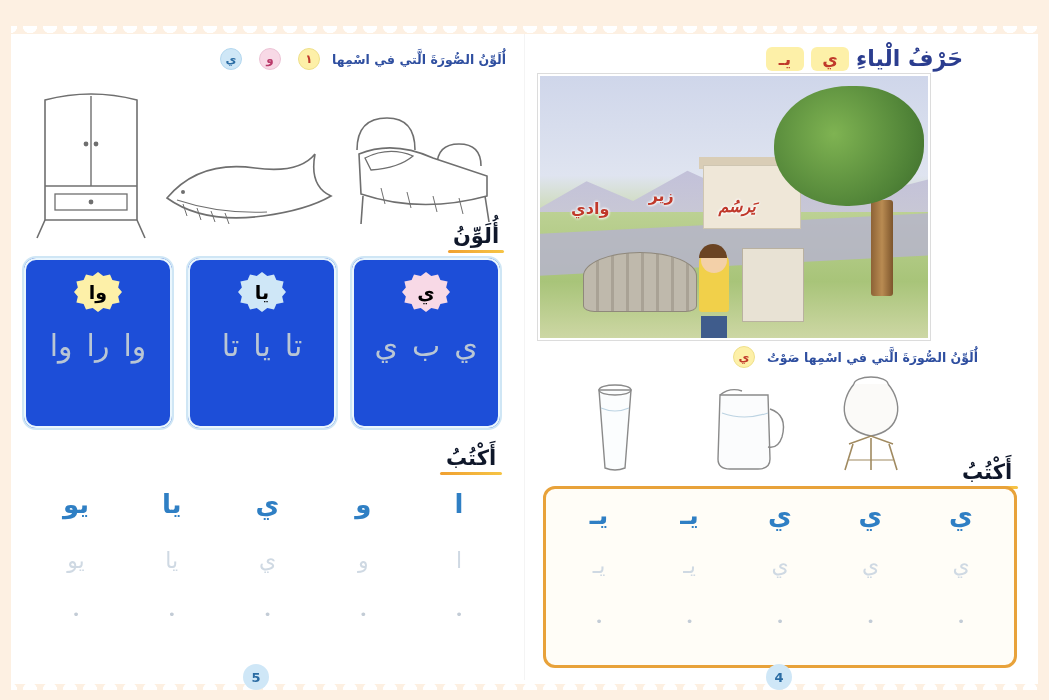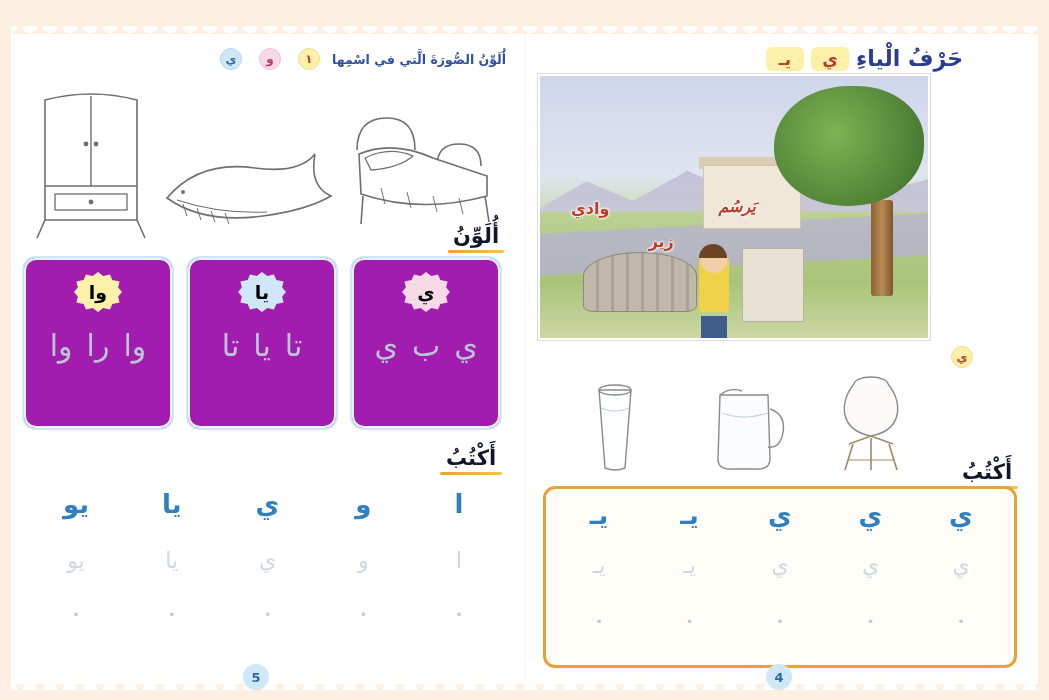--- a/index.html
+++ b/index.html
@@ -211,21 +211,21 @@
     color: #c0392b;
     text-shadow: 0 0 3px #fff, 0 0 3px #fff, 0 0 3px #fff;
   }
 
   
   .color-box {
     position: absolute;
     width: 148px;
     height: 170px;
     border-radius: 14px;
-    background: #a21caf;
+    background: #1d4ed8;
     border: 2px solid #cfe6f5;
     box-shadow: 0 0 0 2px #eaf6fd inset;
   }
   .flower-badge {
     position: absolute;
     top: 14px;
     left: 50%;
     transform: translateX(-50%);
     width: 48px; height: 40px;
     display: flex; align-items: center; justify-content: center;
@@ -340,25 +340,26 @@
       <div class="tree-trunk"></div>
       <div class="tree-crown"></div>
       <div class="well"></div>
       <div class="easel"></div>
       <div class="boy-legs"></div>
       <div class="boy-body"></div>
       <div class="boy-head"></div>
       <div class="boy-hair"></div>
 
       <div class="scene-word ar" style="left:46%; top:46%;font-style:italic;">يَرسُم</div>
-      <div class="scene-word ar" style="left:28%; top:42%;margin-top:46px;">زير</div>
+      <div class="scene-word ar" style="left:28%; top:42%;">زير</div>
       <div class="scene-word ar" style="left:8%;  top:47%;">وادي</div>
     </div>
 
     <div class="title-line" style="top:312px; right:60px;">
+      <span class="instr ar">أُلَوِّنُ الصُّورَةَ الَّتي في اسْمِها صَوْتُ</span>
       <span class="instr-badge ar">ي</span>
     </div>
 
     <div class="lineart" style="left:300px; top:330px;">
       <svg width="92" height="110" viewBox="0 0 92 110">
         <ellipse cx="46" cy="20" rx="17" ry="7" fill="none" stroke="#8a8a8a" stroke-width="1.3"></ellipse>
         <path d="M29 20 C14 38, 14 66, 46 72 C78 66, 78 38, 63 20" fill="#fbfaf8" stroke="#8a8a8a" stroke-width="1.4"></path>
         <path d="M24 80 L46 72 L68 80" fill="none" stroke="#a08a60" stroke-width="1.4"></path>
         <path d="M28 80 L20 106 M64 80 L72 106 M46 74 L46 106" fill="none" stroke="#a08a60" stroke-width="1.6"></path>
         <path d="M24 96 L68 96" fill="none" stroke="#a08a60" stroke-width="1.2"></path>

